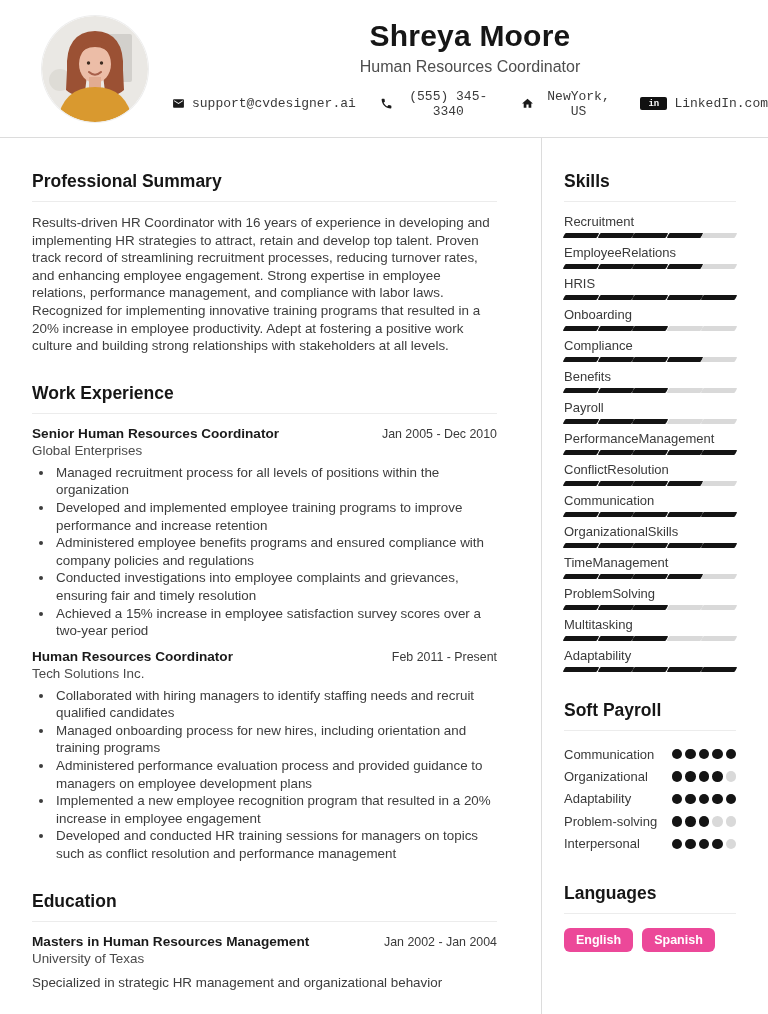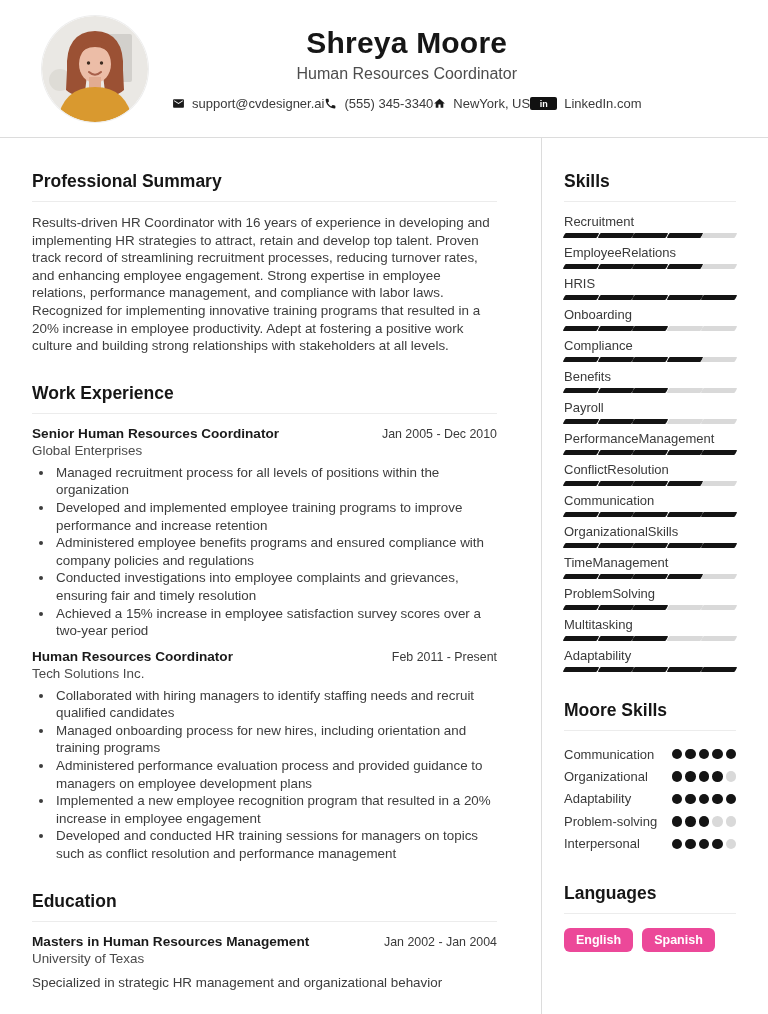--- a/index.html
+++ b/index.html
@@ -9,21 +9,21 @@
 
   
   .header { height: 138px; flex: 0 0 auto; border-bottom: 1px solid var(--divider, #dcdcdc);
             display: flex; align-items: center; padding-left: 42px; }
   .avatar { width: 106px; height: 106px; border-radius: 50%; overflow: hidden; flex: 0 0 auto;
             box-shadow: 0 0 0 1px #eee; }
   .avatar svg { display: block; width: 106px; height: 106px; }
   .header-text { margin-left: 24px; text-align: center; }
   h1 { font-size: 30px; font-weight: 700; color: #161616; letter-spacing: .2px; }
   .subtitle { font-size: 16px; color: #4d4d4d; margin-top: 5px; }
-  .contacts { display: flex; align-items: center; margin-top: 13px; }
+  .contacts { display: flex; align-items: center; gap: 24px; margin-top: 13px; font-family: Liberation Mono, monospace; }
   .contact-item { display: flex; align-items: center; gap: 7px; font-size: 13px; color: #3a3a3a; }
   .contact-item .icon { display: flex; align-items: center; }
   .contact-item svg { width: 13px; height: 13px; fill: #1a1a1a; display: block; }
   .li-badge { width: 27px; height: 13px; background: #111; color: #fff; border-radius: 2px;
               font-size: 9px; font-weight: 700; display: flex; align-items: center; justify-content: center; }
 
   
   .columns { display: flex; flex: 1 1 auto; min-height: 0; }
   .main { width: 542px; flex: 0 0 auto; border-right: 1px solid var(--divider, #dcdcdc);
           padding: 0 44px 0 32px; }
@@ -334,21 +334,21 @@
                 <span class="seg filled"></span>
                 <span class="seg filled"></span>
                 <span class="seg filled"></span>
                 <span class="seg filled"></span>
                 <span class="seg filled"></span>
               </div>
             </div>
           </div>
       </section>
       <section>
-        <h2>Moore Skills</h2>
+        <h2>Soft Payroll</h2>
         <div id="soft-skills">
             <div class="soft-row">
               <span class="soft-label">Communication</span>
               <span class="dots">
                 <span class="dot filled"></span>
                 <span class="dot filled"></span>
                 <span class="dot filled"></span>
                 <span class="dot filled"></span>
                 <span class="dot filled"></span>
               </span>

